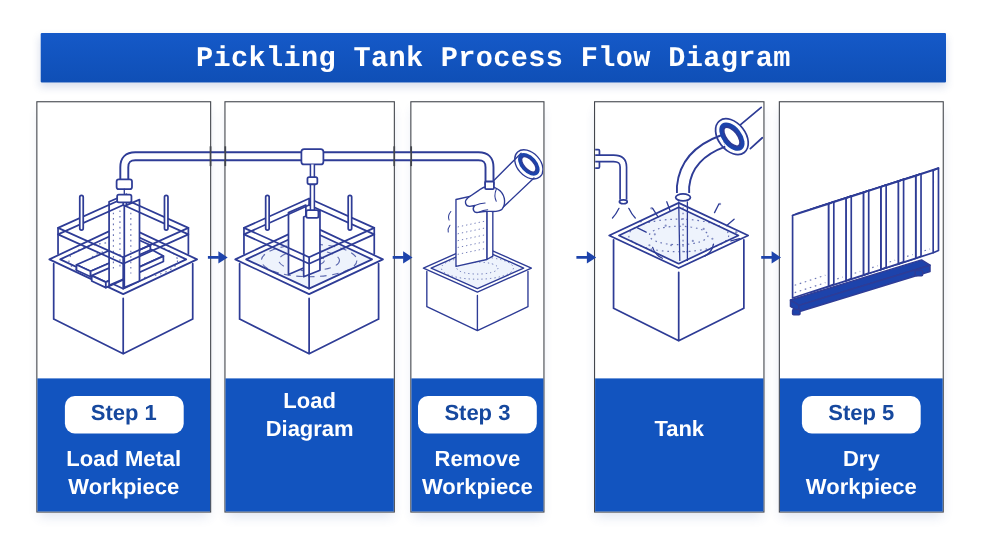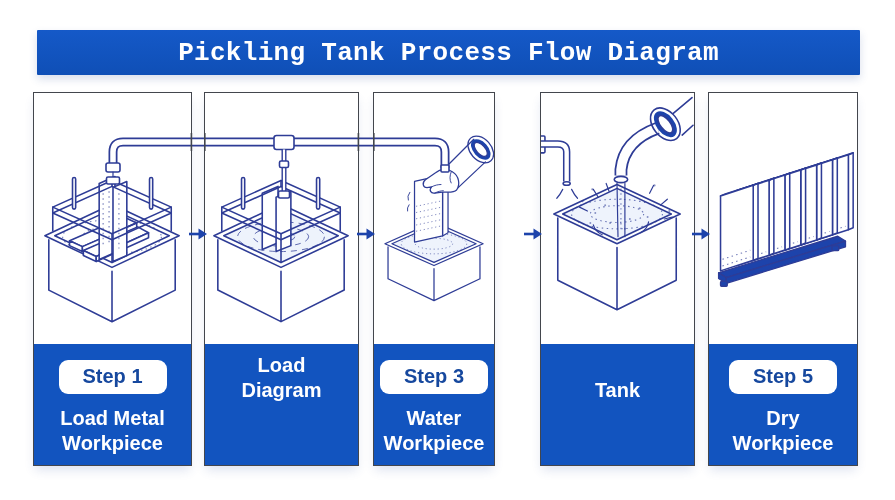--- a/index.html
+++ b/index.html
@@ -160,21 +160,21 @@
           <ellipse class="lnw" cx="137" cy="37" rx="5.5" ry="11"></ellipse>
         </g>
 
         <path class="lnw" d="M106,89 C111,82 109,71 101,66 C94,61 85,62 79,67 L66,76 C61,80 63,86 68,86 L74,85 C70,89 73,94 78,93 L85,92 C92,91 101,94 106,89 Z"></path>
         <path class="thin" d="M74,85 C78,83 82,82 86,82 M78,93 C82,91 86,90 89,90 M99,66 C97,71 97,76 99,80"></path>
       </svg>
     </div>
     <div class="foot">
       <div class="badge">Step 3</div>
       <div class="lab">
-        <span>Water</span><br>
+        <span>Remove</span><br>
         <span>Workpiece</span>
       </div>
     </div>
   </div>
 
   <div class="panel" style="left:540px;width:155px;">
     <div class="illus">
       <svg viewBox="0 0 155 250">
 
         <polygon class="lnw" points="13,121 77,91 141,121 77,151"></polygon>

